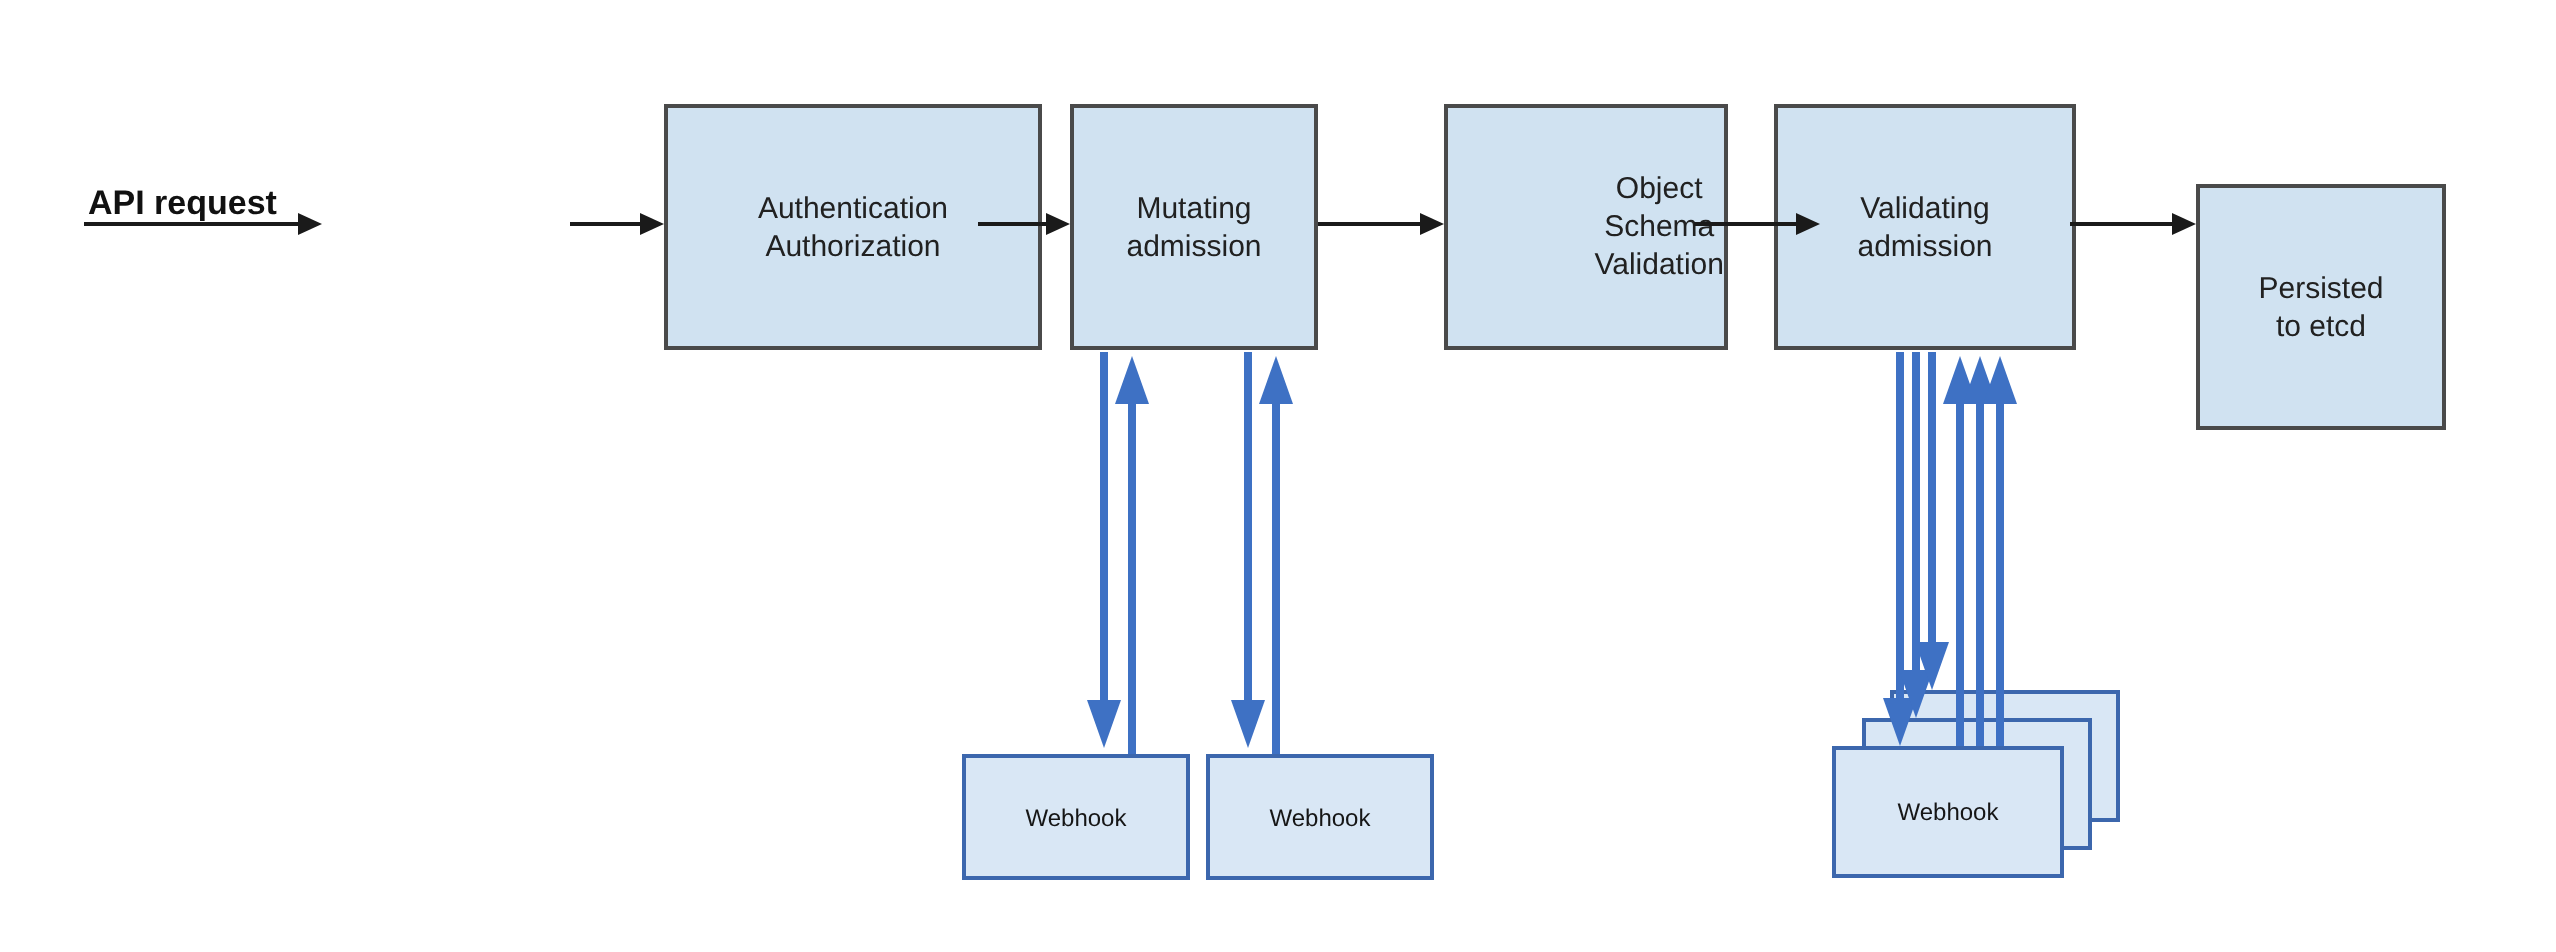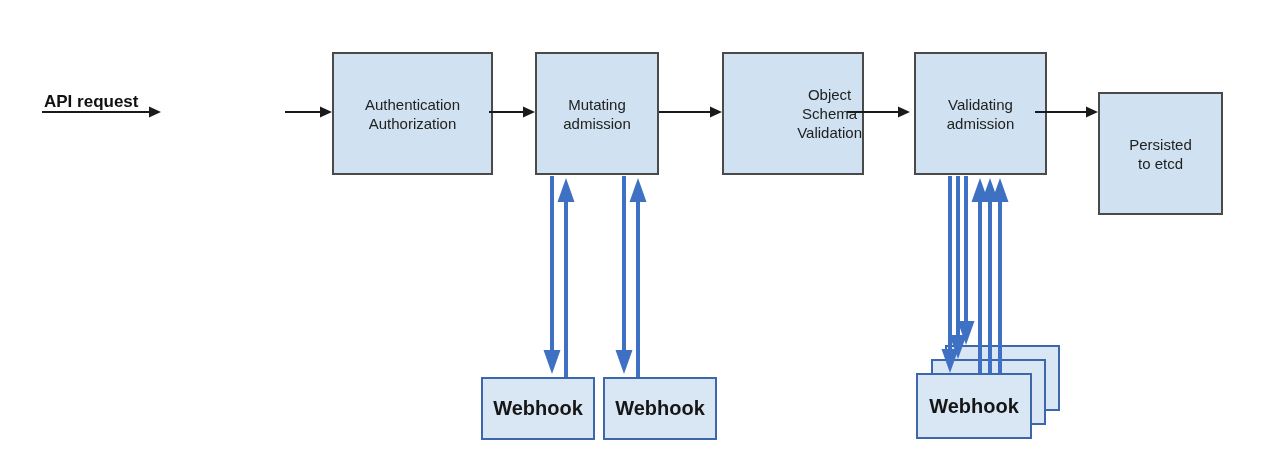--- a/index.html
+++ b/index.html
@@ -34,22 +34,22 @@
     position: absolute;
     background: var(--webhook-fill, #d9e7f5);
     border: 2px solid var(--webhook-border, #3c67ad);
     box-sizing: border-box;
     display: flex;
     align-items: center;
     justify-content: center;
     text-align: center;
   }
   .webhook-label {
-    font-size: 20px;
-    font-weight: 700;
+    font-size: 12px;
+    font-weight: 400;
     color: #161616;
   }
   .api-request {
     position: absolute;
     left: 44px;
     top: 92px;
     font-size: 17px;
     font-weight: 600;
     color: #111111;
   }
@@ -64,34 +64,34 @@
   .ln-blue  { stroke: var(--arrow-blue, #3e71c4); stroke-width: 4; }
   .hd-blue  { fill: var(--arrow-blue, #3e71c4); }
 </style>
 </head>
 <body>
 
 <div class="canvas">
 
   <div class="api-request">API request</div>
 
-  <div class="node" style="left:332px; width:161px;">
+  <div class="node" style="left:332px; width:189px;">
     <span class="node-label">Authentication
 Authorization</span>
   </div>
   <div class="node" style="left:535px; width:124px;text-align:center;">
     <span class="node-label">Mutating
 admission</span>
   </div>
   <div class="node" style="left:722px; width:142px;justify-content:flex-end;">
     <span class="node-label">Object
 Schema
 Validation</span>
   </div>
-  <div class="node" style="left:914px; width:133px;">
+  <div class="node" style="left:887px; width:151px;">
     <span class="node-label">Validating
 admission</span>
   </div>
   <div class="node" style="left:1098px; width:125px;margin-top:40px;">
     <span class="node-label">Persisted
 to etcd</span>
   </div>
 
   <div class="webhook" style="left:481px; top:377px; width:114px; height:63px;">
     <span class="webhook-label">Webhook</span>

